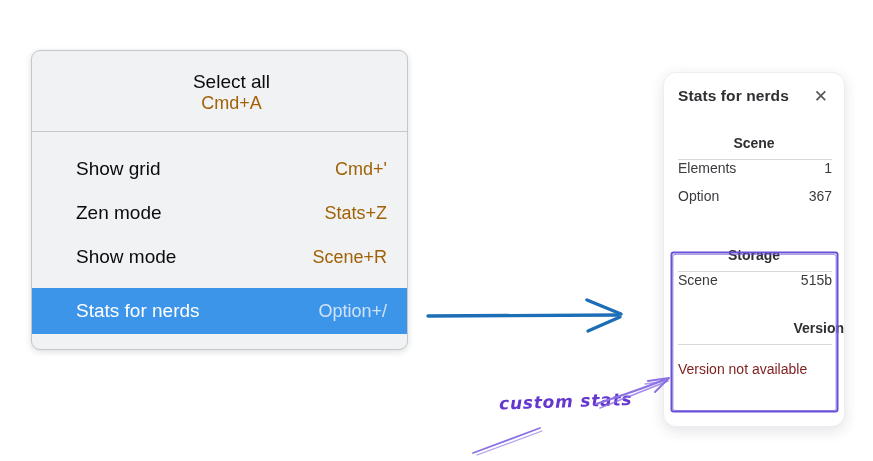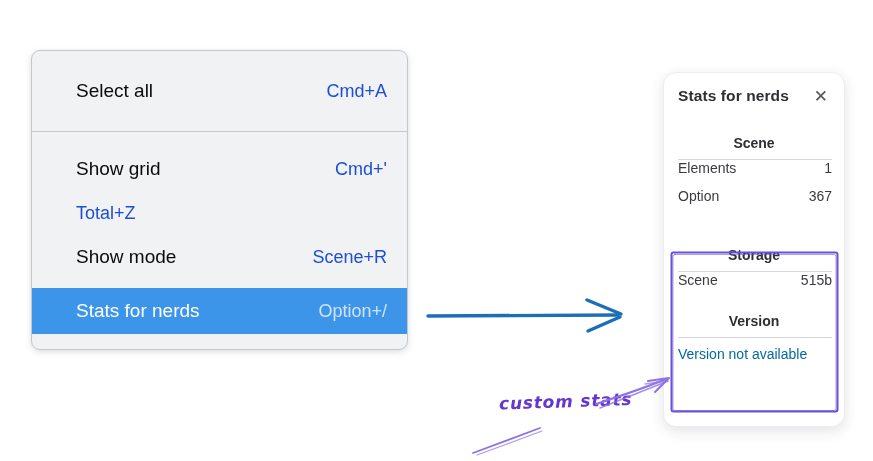--- a/index.html
+++ b/index.html
@@ -12,47 +12,47 @@
     position:absolute; left:31px; top:50px; width:377px;
     background:#f1f2f4; border:1px solid #c6c7ca; border-radius:9px;
     box-shadow:0 2px 6px rgba(60,70,90,.18); overflow:hidden;
   }
   .menu-sec1 { padding:20px 0; }
   .menu-sec2 { padding:15px 0;text-align:right; }
   .menu-item {
     display:flex; align-items:center; justify-content:space-between;
     height:44px; padding:0 20px 0 44px; cursor:default;
   }
-  .menu-sec1 .menu-item { height:40px; }
+  .menu-sec1 .menu-item { height:40px;flex-direction:column; }
   .mi-label { font-size:19px; color:#0b0b0c; }
-  .mi-key   { font-size:18px; color:#1d4ed8; }
+  .mi-key   { font-size:18px; color:#a16207; }
   .menu-item.highlighted { background:#3c95e9; height:46px; margin-top:9px; }
   .menu-item.highlighted .mi-label { color:#ffffff; }
   .menu-item.highlighted .mi-key   { color:#cfe3f9; }
   .menu-divider { height:1px; background:#c6c7ca; }
 
   
   .panel {
     position:absolute; left:663px; top:72px; width:182px; height:355px;
     background:#ffffff; border:1px solid #ededf1; border-radius:13px;
     box-shadow:0 4px 14px rgba(40,40,60,.13);
     color:#3a3a3f;
   }
   .p-header { display:flex; align-items:center; justify-content:space-between; padding:12px 12px 0 14px; height:34px; }
   .p-title { font-size:15.5px; font-weight:700; color:#2e2e33; letter-spacing:.1px; }
   .p-close { font-size:17px; color:#55555a; line-height:1; cursor:pointer; padding:2px 4px; background:none; border:none; font-family:"Liberation Sans",sans-serif; }
   .p-heading { text-align:center; font-size:14px; font-weight:700; color:#2e2e33; height:24px; line-height:24px; }
   .p-heading.scene   { margin-top:24px; }
   .p-heading.storage { margin-top:27px; }
-  .p-heading.version { margin-top:9px; }
+  .p-heading.version { margin-top:16px;text-align:right; }
   .p-hr { height:1px; background:#d6d6db; margin:4px 12px 0 14px; }
   .p-row { display:flex; justify-content:space-between; align-items:flex-start; height:28px; padding:0 12px 0 14px; font-size:14px; }
   .p-row:first-of-type { margin-top:2px; }
   .p-row .v { color:#3a3a3f; }
-  .p-note { height:28px; line-height:28px; padding:0 12px 0 14px; font-size:14px; color:#0369a1; margin-top:2px; }
+  .p-note { height:28px; line-height:28px; padding:0 12px 0 14px; font-size:14px; color:#7f1d1d; margin-top:10px; }
 
   
   .annot-label {
     position:absolute; left:499px; top:391px; width:150px;
     font-family:"DejaVu Sans", sans-serif; font-style:italic; font-weight:700;
     font-size:17px; letter-spacing:.8px; transform:rotate(-2deg);
   }
 
   
   .overlay { position:absolute; left:0; top:0; width:873px; height:461px; pointer-events:none; }
@@ -69,21 +69,22 @@
         <span class="mi-key">Cmd+A</span>
       </div>
     </div>
     <div class="menu-divider"></div>
     <div class="menu-sec2">
       <div class="menu-item">
         <span class="mi-label">Show grid</span>
         <span class="mi-key">Cmd+'</span>
       </div>
       <div class="menu-item">
-        <span class="mi-key">Total+Z</span>
+        <span class="mi-label">Zen mode</span>
+        <span class="mi-key">Stats+Z</span>
       </div>
       <div class="menu-item">
         <span class="mi-label">Show mode</span>
         <span class="mi-key">Scene+R</span>
       </div>
       <div class="menu-item highlighted" style="background: rgb(60, 149, 233);">
         <span class="mi-label">Stats for nerds</span>
         <span class="mi-key">Option+/</span>
       </div>
     </div>

